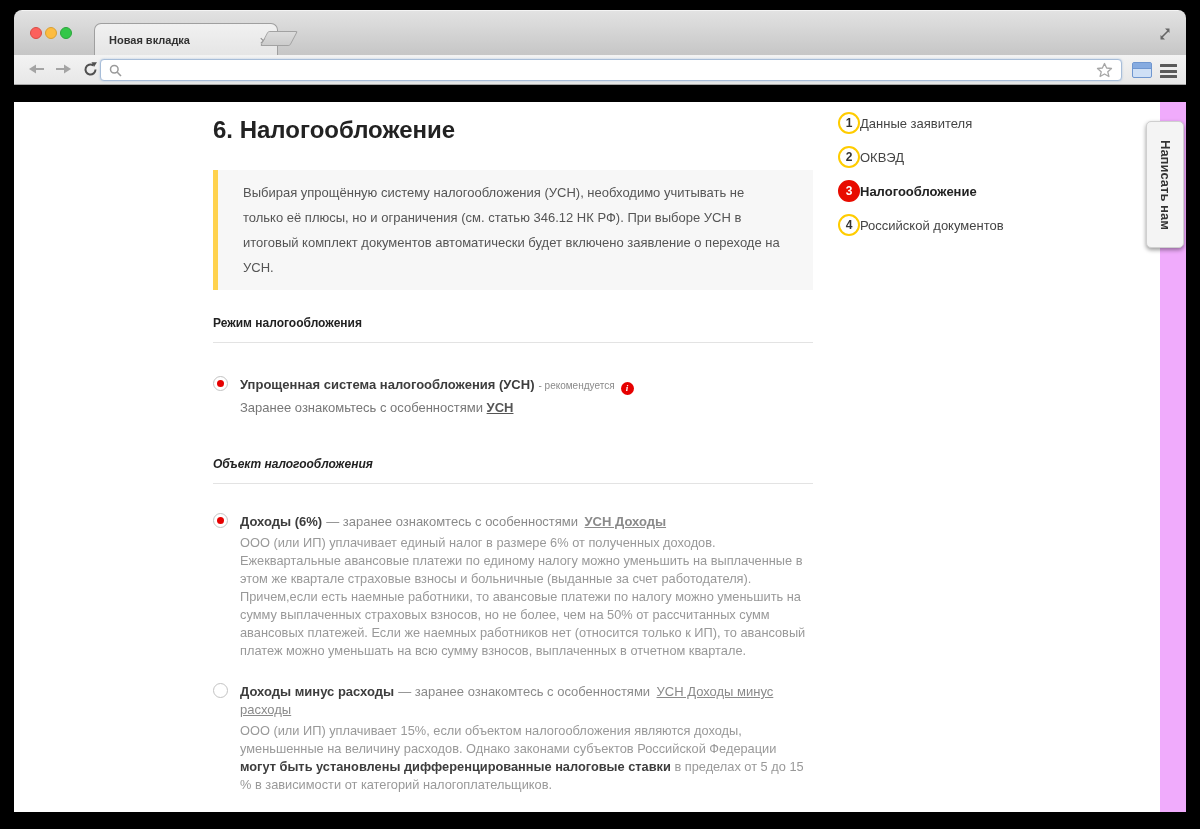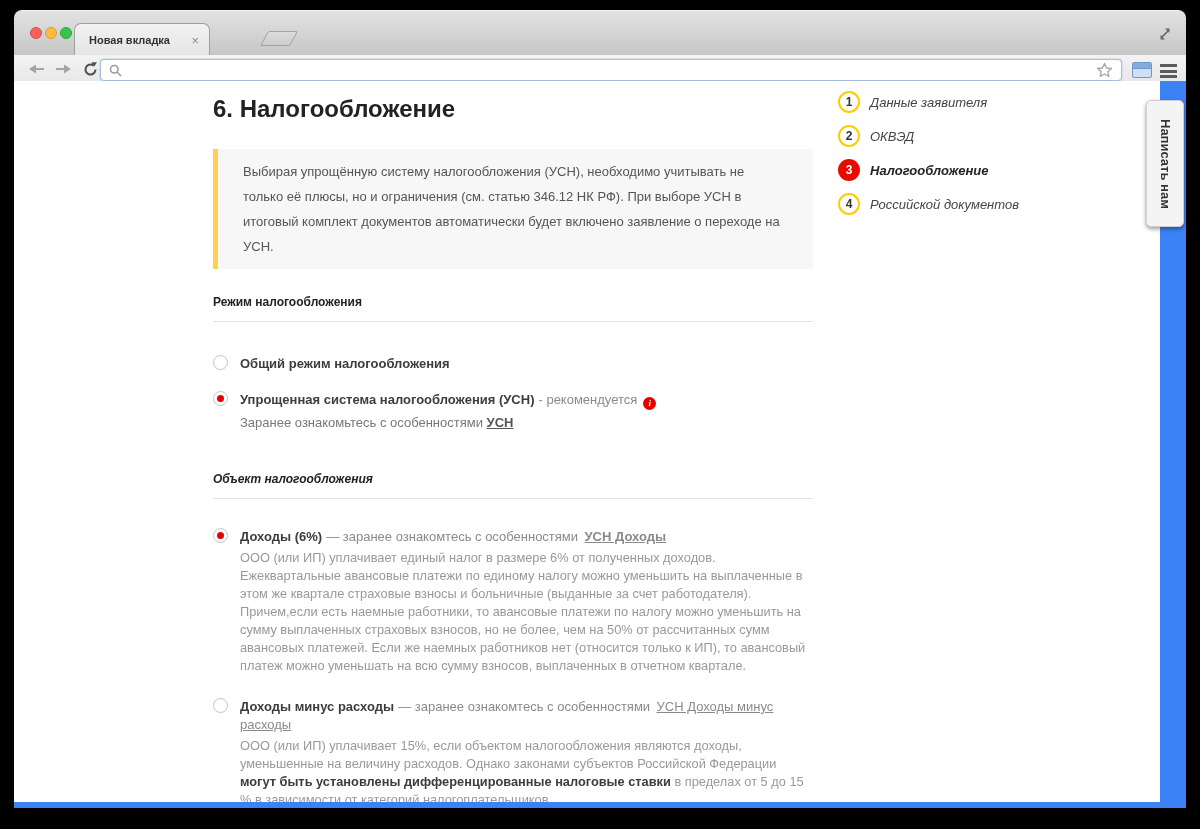--- a/index.html
+++ b/index.html
@@ -11,21 +11,21 @@
 
   
   .titlebar { position:absolute; left:0; top:0; width:100%; height:45px;
               background:linear-gradient(180deg,#e2e2e2,#c6c6c6);
               border-top:1px solid #f4f4f4; }
   .light { position:absolute; top:16px; width:12px; height:12px; border-radius:50%; }
   .light.red    { left:16px; background:#fc615d; border:1px solid #d94c44; }
   .light.yellow { left:31px; background:#fdbc40; border:1px solid #d8a034; }
   .light.green  { left:46px; background:#34c749; border:1px solid #2ca63c; }
 
-  .tab { position:absolute; left:60px; top:12px; width:136px; height:33px;
+  .tab { position:absolute; left:80px; top:12px; width:184px; height:33px;
          background:linear-gradient(180deg,#f1f1f1,#e5e5e5);
          border:1px solid #9f9f9f; border-bottom:none; border-radius:7px 7px 0 0;
          display:flex; align-items:center; padding:0 10px 0 14px; }
   .tab-title { font-size:11px; font-weight:bold; color:#333; flex:1; white-space:nowrap; overflow:hidden; }
   .tab-close { font-size:13px; color:#8b8b8b; margin-left:6px; line-height:1; cursor:default; }
   .newtab { position:absolute; left:250px; top:20px; width:30px; height:15px;
             background:linear-gradient(180deg,#dcdcdc,#cccccc); border:1px solid #a2a2a2;
             border-radius:2px; transform:skewX(-28deg); }
   .expand-icon { position:absolute; right:13px; top:15px; width:16px; height:16px; }
 
@@ -39,57 +39,57 @@
                 box-shadow:0 0 2px rgba(120,160,210,.6); display:flex; align-items:center; padding:0 8px; }
   .addr-text { flex:1; font-size:12px; color:#333; }
   .ext-icon { position:absolute; left:1118px; top:7px; width:20px; height:16px;
               background:#cfe0f6; border:1px solid #6f96cf; border-radius:2px; }
   .ext-icon::before { content:""; position:absolute; left:0; top:0; width:100%; height:5px;
                       background:#86abe0; border-bottom:1px solid #6f96cf; }
   .menu-icon { position:absolute; left:1146px; top:9px; width:17px; }
   .menu-icon div { height:3px; background:#5a5a5a; margin-bottom:2.5px; border-radius:.5px; }
 
   
-  .viewport { position:absolute; left:0; top:71px; width:100%; height:727px; background:#3b82f6; }
+  .viewport { position:absolute; left:0; top:92px; width:100%; height:727px; background:#f0abfc; }
   .pagewhite { position:absolute; left:0; top:0; width:1146px; height:721px; background:#fff; overflow:hidden; }
 
   .main { position:absolute; left:199px; top:0; width:600px; }
   .page-title { margin-top:14px; font-size:24px; font-weight:bold; color:#222; }
 
   .infobox { margin-top:26px; background:#f7f7f7; border-left:5px solid #ffd24d;
              padding:10px 25px; font-size:13px; line-height:25px; color:#555; }
 
   .sec-head { margin-top:26px; font-size:12px; font-weight:bold; color:#222; }
   .sec-head.second { margin-top:42px;font-style:italic; }
   .rule { margin-top:12px; height:1px; background:#e3e3e3; }
 
   .optgroup { margin-top:32px; }
   .opt { position:relative; padding-left:27px; margin-bottom:18px; }
   .radio { position:absolute; left:0; top:1px; width:15px; height:15px; border-radius:50%;
            border:1px solid #c3c3c3; background:#fff; }
   .radio.sel::after { content:""; position:absolute; left:3px; top:3px; width:7px; height:7px;
                       border-radius:50%; background:#e60000; }
   .opt-label { font-size:13px; font-weight:bold; color:#3d3d3d; line-height:17px; }
-  .opt-suffix { font-size:13px; color:#8a8a8a; font-weight:normal; margin-left:4px; }
+  .opt-suffix { font-size:10px; color:#8a8a8a; font-weight:normal; margin-left:4px; }
   .info-badge { display:inline-block; width:13px; height:13px; border-radius:50%; background:#e60000;
                 color:#fff; font-size:9px; font-weight:bold; text-align:center; line-height:13px;
                 margin-left:6px; vertical-align:-2px; font-family:"Liberation Serif", serif; font-style:italic; }
   .opt-note { margin-top:5px; font-size:13px; color:#777; }
   .opt-note a, .opt-intro a { color:#555; text-decoration:underline; font-weight:bold; }
   .opt-intro { font-size:13px; color:#8a8a8a; margin-left:4px; }
   .opt-desc { margin-top:4px; font-size:12.8px; line-height:18px; color:#999; }
   .opt-desc .emph { color:#3d3d3d; font-weight:bold; }
 
   
   .steps { position:absolute; left:824px; top:10px; }
   .step { display:flex; align-items:center; height:22px; margin-bottom:12px; cursor:pointer; }
   .step-num { width:22px; height:22px; border-radius:50%; border:2px solid #fc0;
               background:#fff; color:#333; font-size:12px; font-weight:bold;
               display:flex; align-items:center; justify-content:center; flex:none; }
-  .step-label { margin-left:10px; font-size:13px; color:#444; white-space:nowrap;font-style:italic; }
+  .step-label { margin-left:0; font-size:13px; color:#444; white-space:nowrap; }
   .step.active .step-num { background:#e80c00; border-color:#e80c00; color:#fff; }
   .step.active .step-label { font-weight:bold; color:#222; }
 
   
   .feedback { position:absolute; right:2px; top:19px; width:38px; height:127px;
               background:#f4f4f4; border:1px solid #cfcfcf; border-radius:5px;
               box-shadow:0 2px 4px rgba(0,0,0,.4);
               display:flex; align-items:center; justify-content:center; cursor:pointer; }
   .feedback span { writing-mode:vertical-rl; font-size:13px; font-weight:bold; color:#333; white-space:nowrap; }
 
@@ -164,24 +164,20 @@
 
       <div class="main">
         <div class="page-title">6. Налогообложение</div>
 
         <div class="infobox">Выбирая упрощённую систему налогообложения (УСН), необходимо учитывать не только её плюсы, но и ограничения (см. статью 346.12 НК РФ). При выборе УСН в итоговый комплект документов автоматически будет включено заявление о переходе на УСН.</div>
 
         <div class="sec-head">Режим налогообложения</div>
         <div class="rule"></div>
 
         <div class="optgroup">
-          <div class="opt">
-            <span class="radio"></span>
-            <span class="opt-label">Общий режим налогообложения</span>
-          </div>
           <div class="opt">
             <span class="radio sel"></span>
             <span class="opt-label">Упрощенная система налогообложения (УСН)</span><span class="opt-suffix">- рекомендуется</span><span class="info-badge">i</span>
             <div class="opt-note">
               <span>Заранее ознакомьтесь с особенностями</span>
               <a href="#">УСН</a>
             </div>
           </div>
         </div>
 

